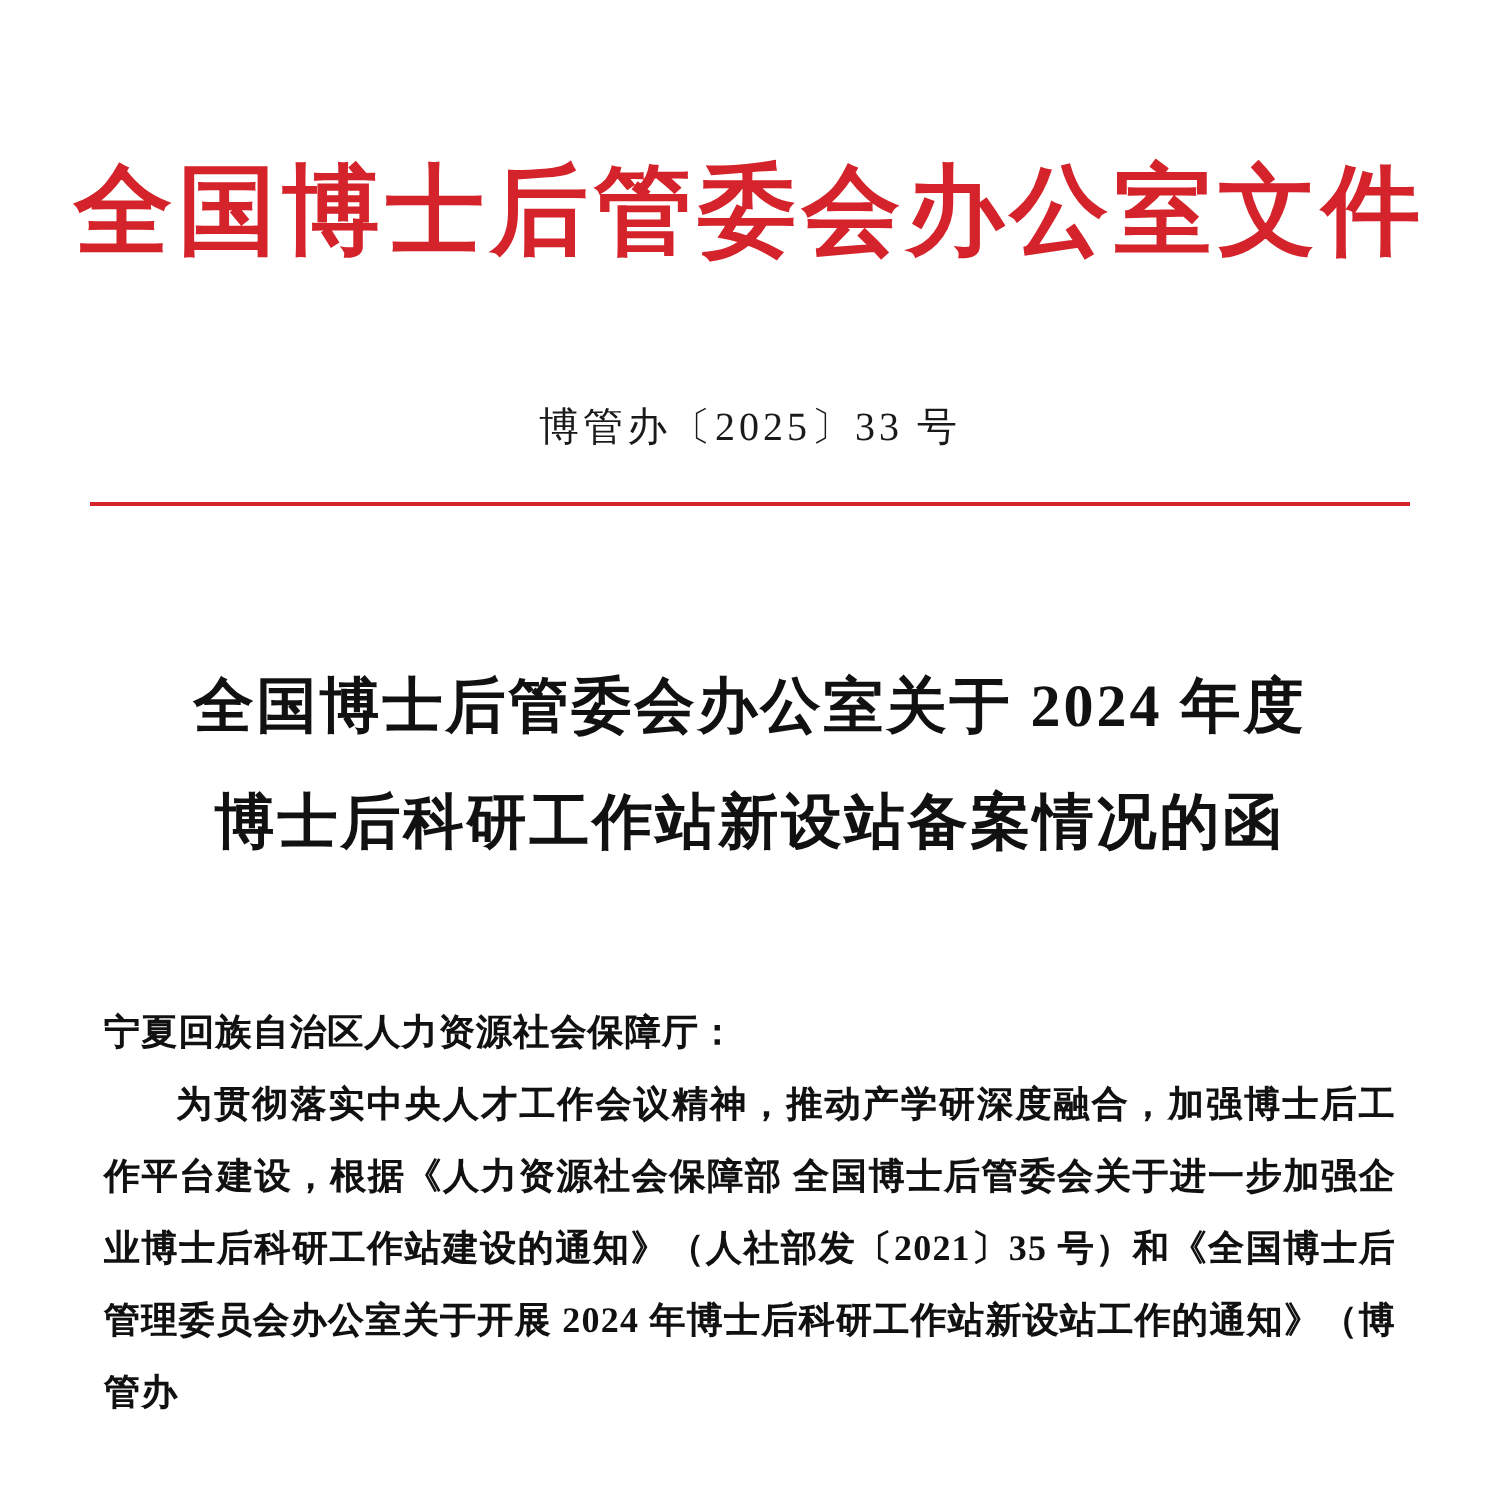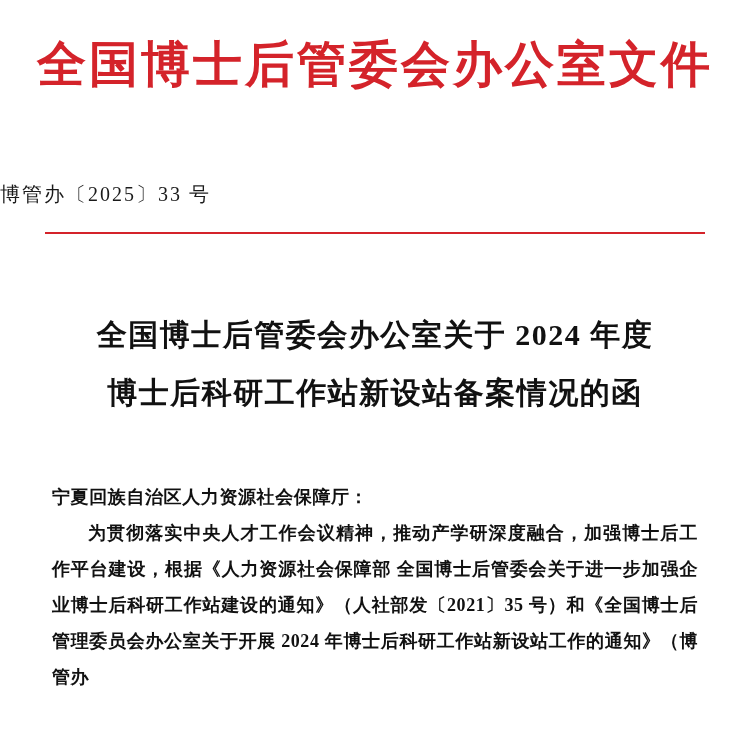--- a/index.html
+++ b/index.html
@@ -16,32 +16,34 @@
   .page {
     position: relative;
     width: 750px;
     height: 747px;
     background: #ffffff;
     box-sizing: border-box;
   }
   .doc-header {
     padding-top: 36px;
     text-align: center;
+    margin-top: 41px;
   }
   .doc-title-red {
     color: #d4232a;
     font-family: "Liberation Serif", serif;
     font-weight: bold;
     font-size: 49px;
     letter-spacing: 3px;
     line-height: 1.2;
     white-space: nowrap;
   }
   .doc-number {
-    margin-top: 86px;
+    margin-top: 64px;
+    text-align: center;
     font-size: 20px;
     color: #1a1a1a;
     letter-spacing: 2px;
     font-family: "Liberation Serif", serif;
   }
   .red-rule {
     margin: 24px auto 0 auto;
     width: 660px;
     height: 2px;
     background: #d4232a;

